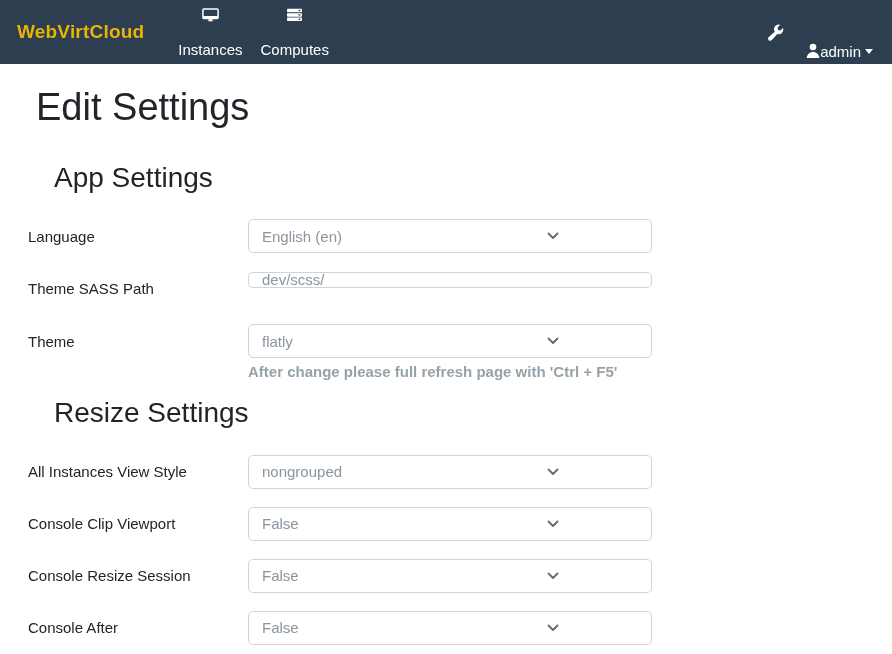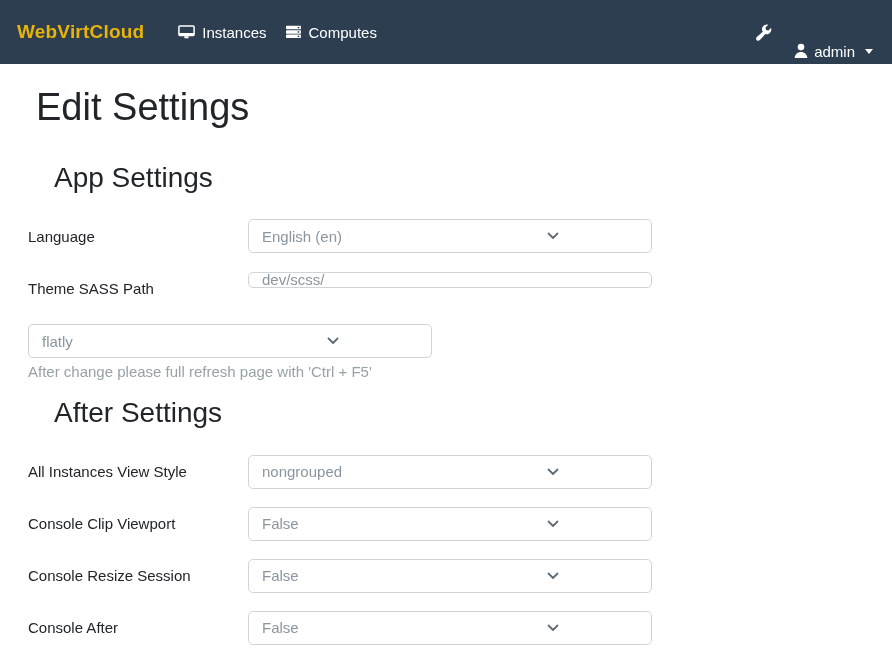--- a/index.html
+++ b/index.html
@@ -16,29 +16,29 @@
     height: 64px; background: #2c3e50;
     display: flex; align-items: center;
     padding: 0 17px 0 17px;
   }
   .brand {
     color: #eab308; font-size: 19px; font-weight: 700;
     letter-spacing: 0.2px; cursor: pointer;
   }
   .nav-items { display: flex; align-items: center; margin-left: 25px; }
   .nav-item {
-    display: flex; align-items: center; gap: 7px;
-    color: #ffffff; font-size: 15px; padding: 6px 9px; cursor: pointer;
+    display: flex; align-items: center; gap: 18px;
+    color: #ffffff; font-size: 15px; padding: 6px 9px; cursor: pointer; flex-direction: column;
   }
   .nav-item .ico { display: inline-flex; align-items: center; }
   .nav-spacer { flex: 1; }
   .nav-right { display: flex; align-items: center; gap: 14px; }
   .nav-tool { display: inline-flex; align-items: center; padding: 4px 6px; cursor: pointer; }
   .user-menu {
-    display: flex; align-items: center; gap: 6px;
+    display: flex; align-items: center; 
     color: #ffffff; font-size: 15px; cursor: pointer; padding: 4px 2px; margin-top: 39px;
   }
   .caret {
     width: 0; height: 0; margin-left: 4px;
     border-left: 4.5px solid transparent;
     border-right: 4.5px solid transparent;
     border-top: 5px solid #ffffff;
     display: inline-block;
   }
 
@@ -86,20 +86,21 @@
     border: 1px solid #ced4da; border-radius: 5px;
     background: #ffffff;
     padding: 0 13px;
     font-family: "Liberation Sans", sans-serif;
     font-size: 15px; color: #8a959f;
     outline: none;
   }
   .help-text {
     margin-top: 5px; font-size: 15px; line-height: 1.2;
     color: #97a2a8;
+    font-weight: bold;
   }
 </style>
 </head>
 <body>
 
 <div class="navbar">
   <div class="brand">WebVirtCloud</div>
 
   <div class="nav-items">
     <div class="nav-item">
@@ -168,34 +169,35 @@
   </div>
 
   <div class="form-row">
     <label class="field-label">Theme SASS Path</label>
     <div class="control-col">
       <input class="form-input" type="text" value="dev/scss/" style="">
     </div>
   </div>
 
   <div class="form-row gap19">
+    <label class="field-label">Theme</label>
     <div class="control-col">
       <div class="select-wrap">
         <select class="form-select"><option value="flatly">flatly</option></select>
         <span class="chevron">
           <svg width="12" height="8" viewBox="0 0 12 8" fill="none" stroke="#5f6b76" stroke-width="1.8" stroke-linecap="round" stroke-linejoin="round">
               <path d="M1.5 1.5 6 6l4.5-4.5"></path>
             </svg>
         </span>
       </div>
       <div class="help-text">After change please full refresh page with 'Ctrl + F5'</div>
     </div>
   </div>
 
-  <h2 class="section-title other">After Settings</h2>
+  <h2 class="section-title other">Resize Settings</h2>
 
   <div class="form-row first-other">
     <label class="field-label">All Instances View Style</label>
     <div class="control-col">
       <div class="select-wrap">
         <select class="form-select"><option value="nongrouped">nongrouped</option></select>
         <span class="chevron">
           <svg width="12" height="8" viewBox="0 0 12 8" fill="none" stroke="#5f6b76" stroke-width="1.8" stroke-linecap="round" stroke-linejoin="round">
               <path d="M1.5 1.5 6 6l4.5-4.5"></path>
             </svg>

